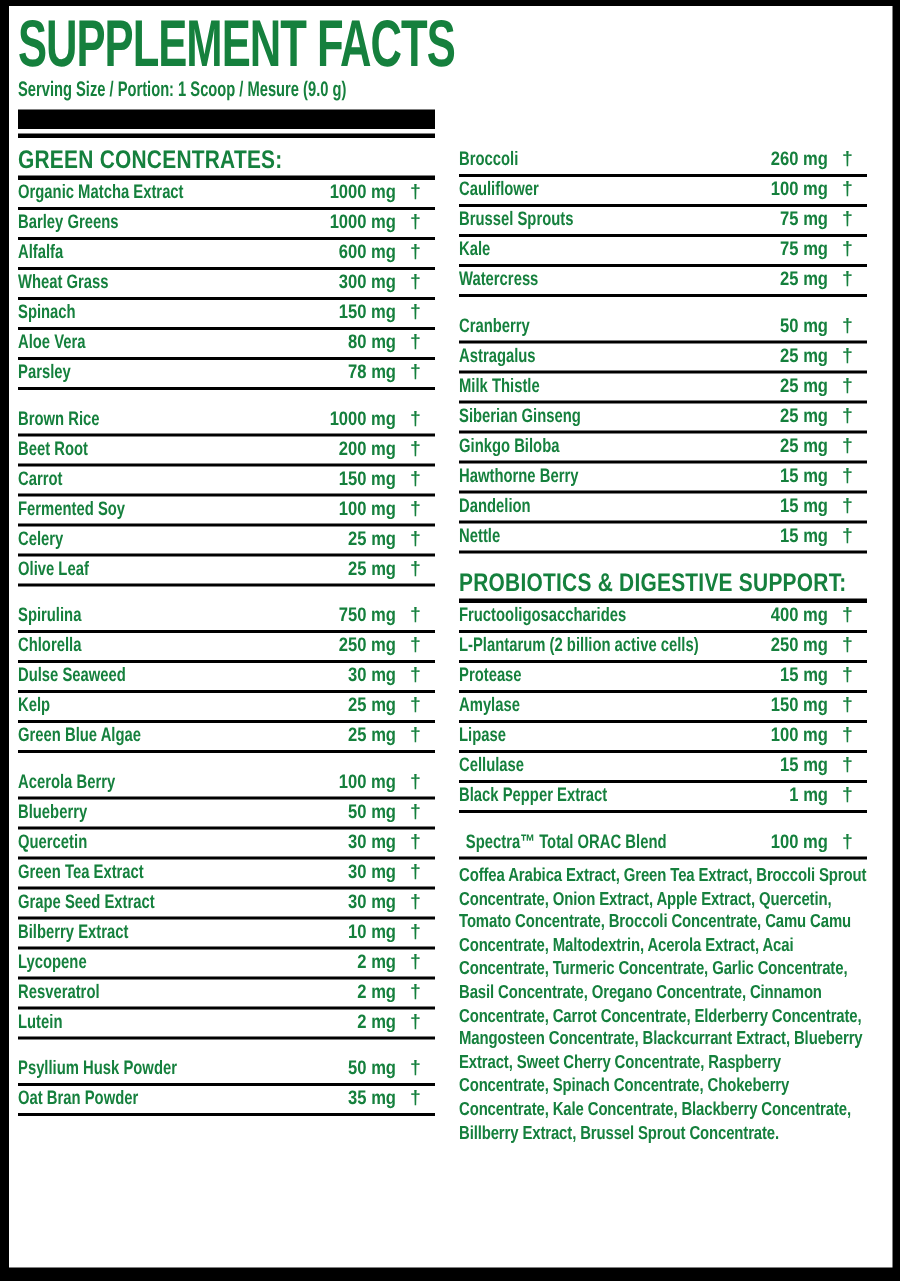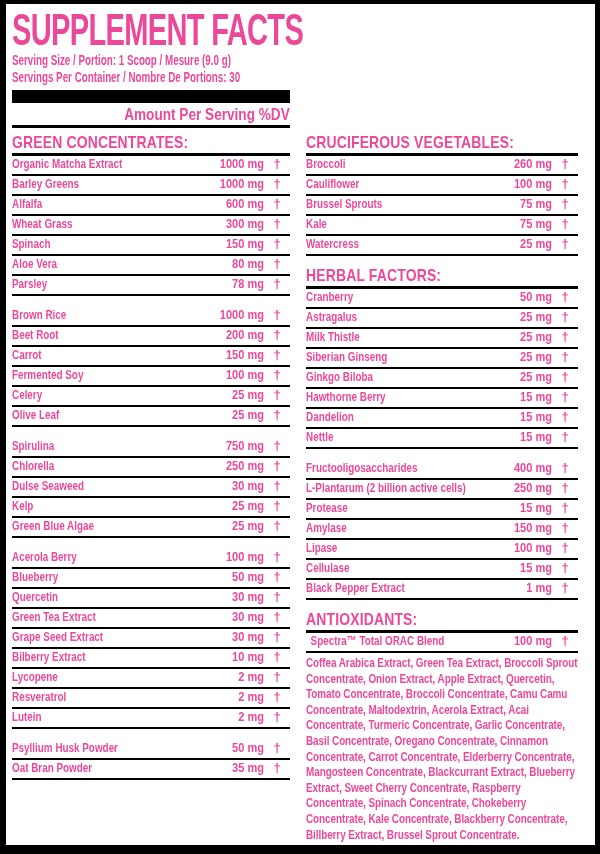--- a/index.html
+++ b/index.html
@@ -2,21 +2,21 @@
 <html><head>
 <meta charset="utf-8">
 <style>
   html, body { margin: 0; padding: 0; background: #ffffff; }
   .label {
     position: relative;
     width: 600px;
     height: 854px;
     box-sizing: border-box;
     background: #ffffff;
-    color: #ec4899;
+    color: #15803d;
     border: solid #000000;
     border-width: 4px 5px 9px 6px;
     padding: 2px 8px 0 6px;
     font-family: "Liberation Sans", "DejaVu Sans", sans-serif;
     font-weight: bold;
     overflow: hidden;
   }
   .cx { display: inline-block; white-space: nowrap; transform-origin: 0 50%; }
 
   
@@ -58,27 +58,21 @@
 <body>
 
 <div class="label">
   <header>
     <div class="title-wrap">
       <span class="cx title">SUPPLEMENT FACTS</span>
     </div>
     <div class="serv">
       <span class="cx">Serving Size / Portion: 1 Scoop / Mesure (9.0 g)</span>
     </div>
-    <div class="serv">
-      <span class="cx">Servings Per Container / Nombre De Portions: 30</span>
-    </div>
     <div class="bar"></div>
-    <div class="amount-row">
-      <span class="cx amount">Amount Per Serving %DV</span>
-    </div>
     <div class="rule"></div>
   </header>
 
   <div class="cols">
     <div class="col col-left" id="col-left">
         <div class="section section-green-concentrates">
           <div class="sec-title"><span class="cx">GREEN CONCENTRATES:</span></div>
           <div class="row">
             <span class="name">Organic Matcha Extract</span>
             <span class="amt">1000 mg</span>
@@ -229,21 +223,20 @@
           </div>
           <div class="row">
             <span class="name">Oat Bran Powder</span>
             <span class="amt">35 mg</span>
             <span class="dv">†</span>
           </div>
         </div>
       </div>
     <div class="col col-right" id="col-right">
         <div class="section section-cruciferous-vegetables">
-          <div class="sec-title"><span class="cx">CRUCIFEROUS VEGETABLES:</span></div>
           <div class="row">
             <span class="name">Broccoli</span>
             <span class="amt">260 mg</span>
             <span class="dv">†</span>
           </div>
           <div class="row">
             <span class="name">Cauliflower</span>
             <span class="amt">100 mg</span>
             <span class="dv">†</span>
           </div>
@@ -257,21 +250,20 @@
             <span class="amt">75 mg</span>
             <span class="dv">†</span>
           </div>
           <div class="row">
             <span class="name">Watercress</span>
             <span class="amt">25 mg</span>
             <span class="dv">†</span>
           </div>
         </div>
         <div class="section section-herbal-factors">
-          <div class="sec-title"><span class="cx">HERBAL FACTORS:</span></div>
           <div class="row">
             <span class="name">Cranberry</span>
             <span class="amt">50 mg</span>
             <span class="dv">†</span>
           </div>
           <div class="row">
             <span class="name">Astragalus</span>
             <span class="amt">25 mg</span>
             <span class="dv">†</span>
           </div>
@@ -300,20 +292,21 @@
             <span class="amt">15 mg</span>
             <span class="dv">†</span>
           </div>
           <div class="row">
             <span class="name">Nettle</span>
             <span class="amt">15 mg</span>
             <span class="dv">†</span>
           </div>
         </div>
         <div class="section section-probiotics-digestive-support">
+          <div class="sec-title"><span class="cx">PROBIOTICS &amp; DIGESTIVE SUPPORT:</span></div>
           <div class="row">
             <span class="name">Fructooligosaccharides</span>
             <span class="amt">400 mg</span>
             <span class="dv">†</span>
           </div>
           <div class="row">
             <span class="name">L-Plantarum (2 billion active cells)</span>
             <span class="amt">250 mg</span>
             <span class="dv">†</span>
           </div>
@@ -337,21 +330,20 @@
             <span class="amt">15 mg</span>
             <span class="dv">†</span>
           </div>
           <div class="row">
             <span class="name">Black Pepper Extract</span>
             <span class="amt">1 mg</span>
             <span class="dv">†</span>
           </div>
         </div>
         <div class="section section-antioxidants">
-          <div class="sec-title"><span class="cx">ANTIOXIDANTS:</span></div>
           <div class="row">
             <span class="name">Spectra™ Total ORAC Blend</span>
             <span class="amt">100 mg</span>
             <span class="dv">†</span>
           </div>
           <div class="note">
             <span class="note-inner">Coffea Arabica Extract, Green Tea Extract, Broccoli Sprout Concentrate, Onion Extract, Apple Extract, Quercetin, Tomato Concentrate, Broccoli Concentrate, Camu Camu Concentrate, Maltodextrin, Acerola Extract, Acai Concentrate, Turmeric Concentrate, Garlic Concentrate, Basil Concentrate, Oregano Concentrate, Cinnamon Concentrate, Carrot Concentrate, Elderberry Concentrate, Mangosteen Concentrate, Blackcurrant Extract, Blueberry Extract, Sweet Cherry Concentrate, Raspberry Concentrate, Spinach Concentrate, Chokeberry Concentrate, Kale Concentrate, Blackberry Concentrate, Billberry Extract, Brussel Sprout Concentrate.</span>
           </div>
         </div>
       </div>

